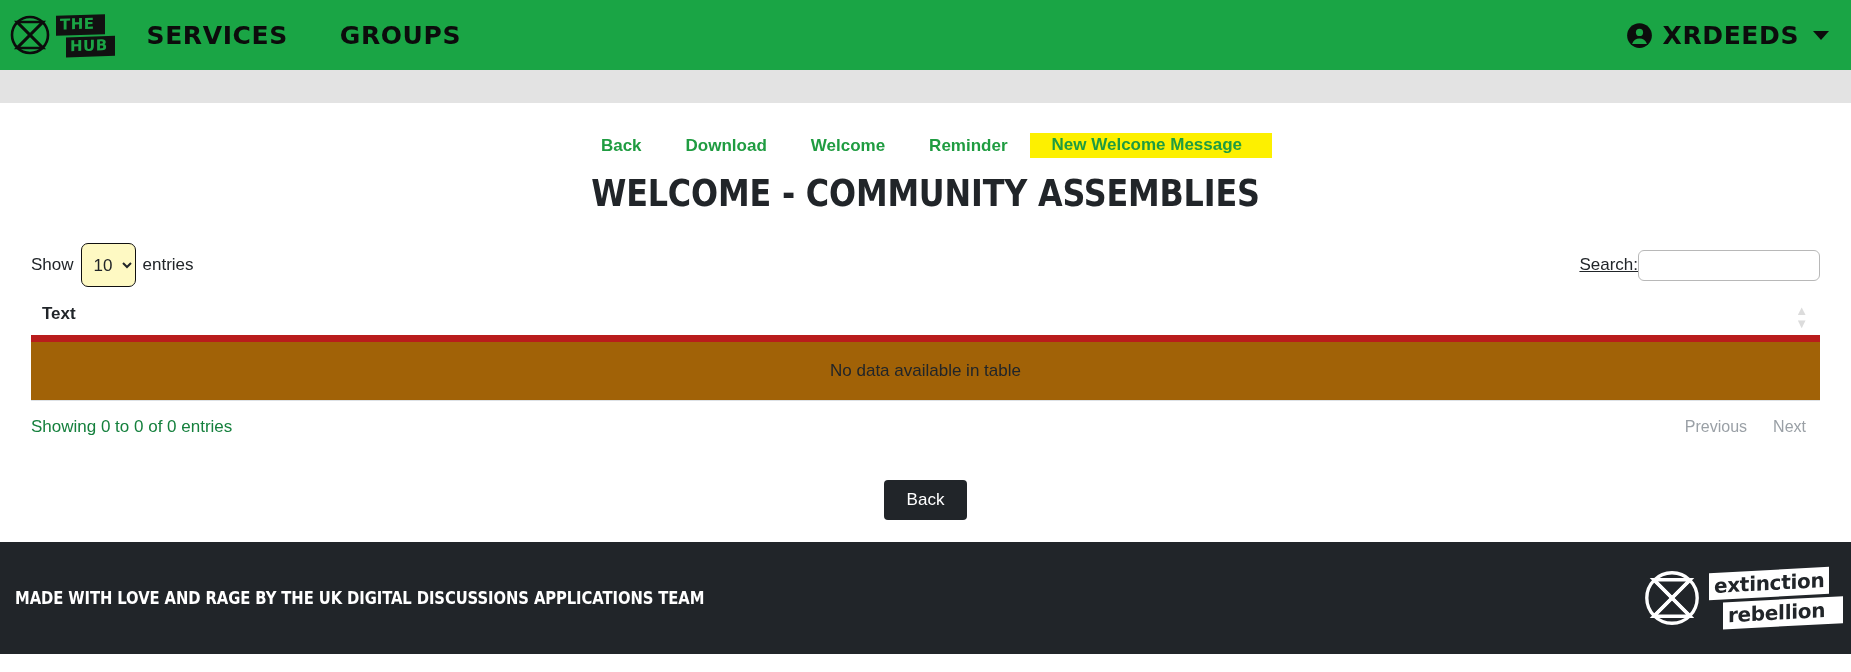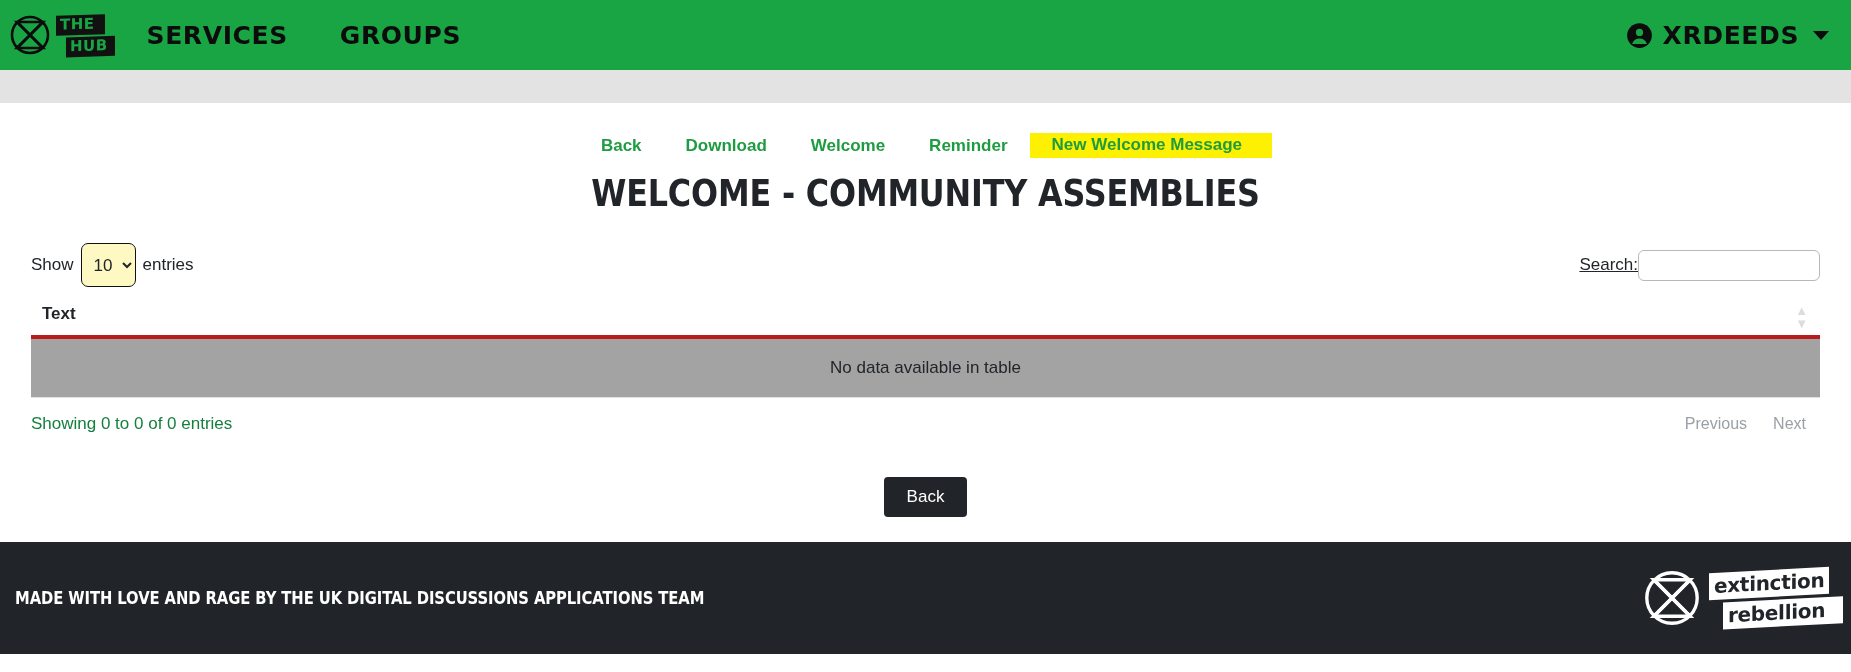--- a/index.html
+++ b/index.html
@@ -155,38 +155,38 @@
     outline: none;
   }
 
   table.dt { width: 100%; border-collapse: collapse; margin-top: 17px; }
   table.dt th {
     text-align: left;
     font-size: 17px;
     font-weight: 700;
     color: #212529;
     padding: 0 11px 11px 11px;
-    border-bottom: 4px solid #b91c1c;
+    border-bottom: 7px solid #b91c1c;
     position: relative;
     cursor: pointer;
   }
   .sort-ind {
     position: absolute;
     right: 12px;
     top: 0px;
     color: #dcdcdc;
     font-size: 13px;
     line-height: 13px;
   }
   .sort-ind span { display: block; }
   table.dt td.empty {
     text-align: center;
     font-size: 17px;
     color: #212529;
-    background: #a3a3a3;
+    background: #a16207;
     padding: 19px 0;
     border-bottom: 1px solid #dee2e6;
   }
 
   .table-footer {
     display: flex;
     align-items: center;
     justify-content: space-between;
     margin-top: 16px;
   }

